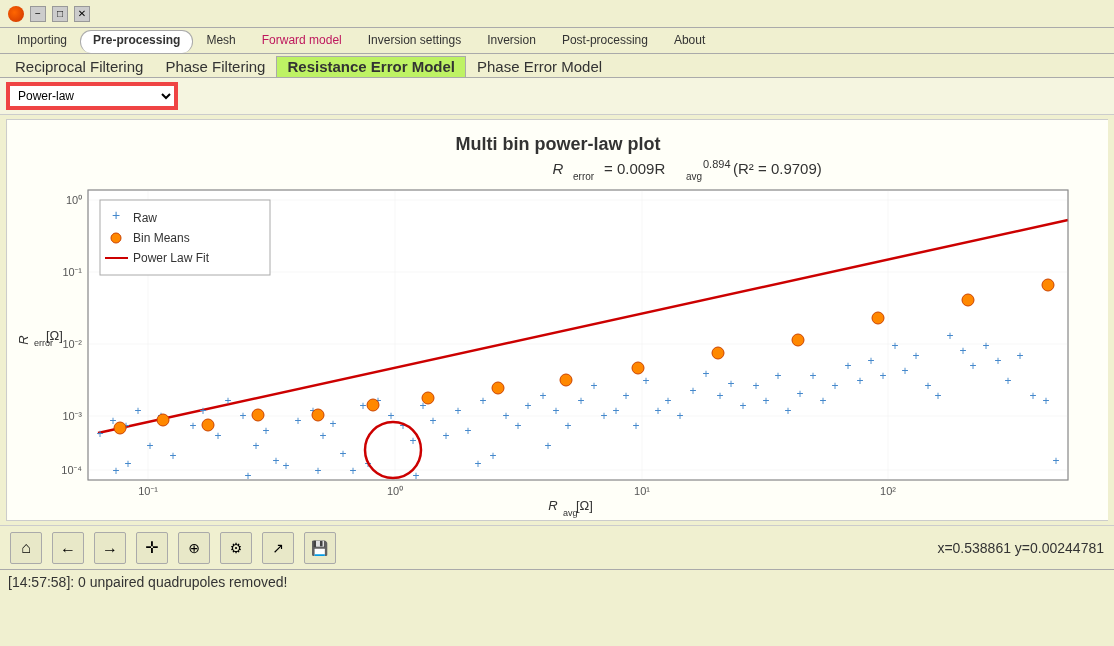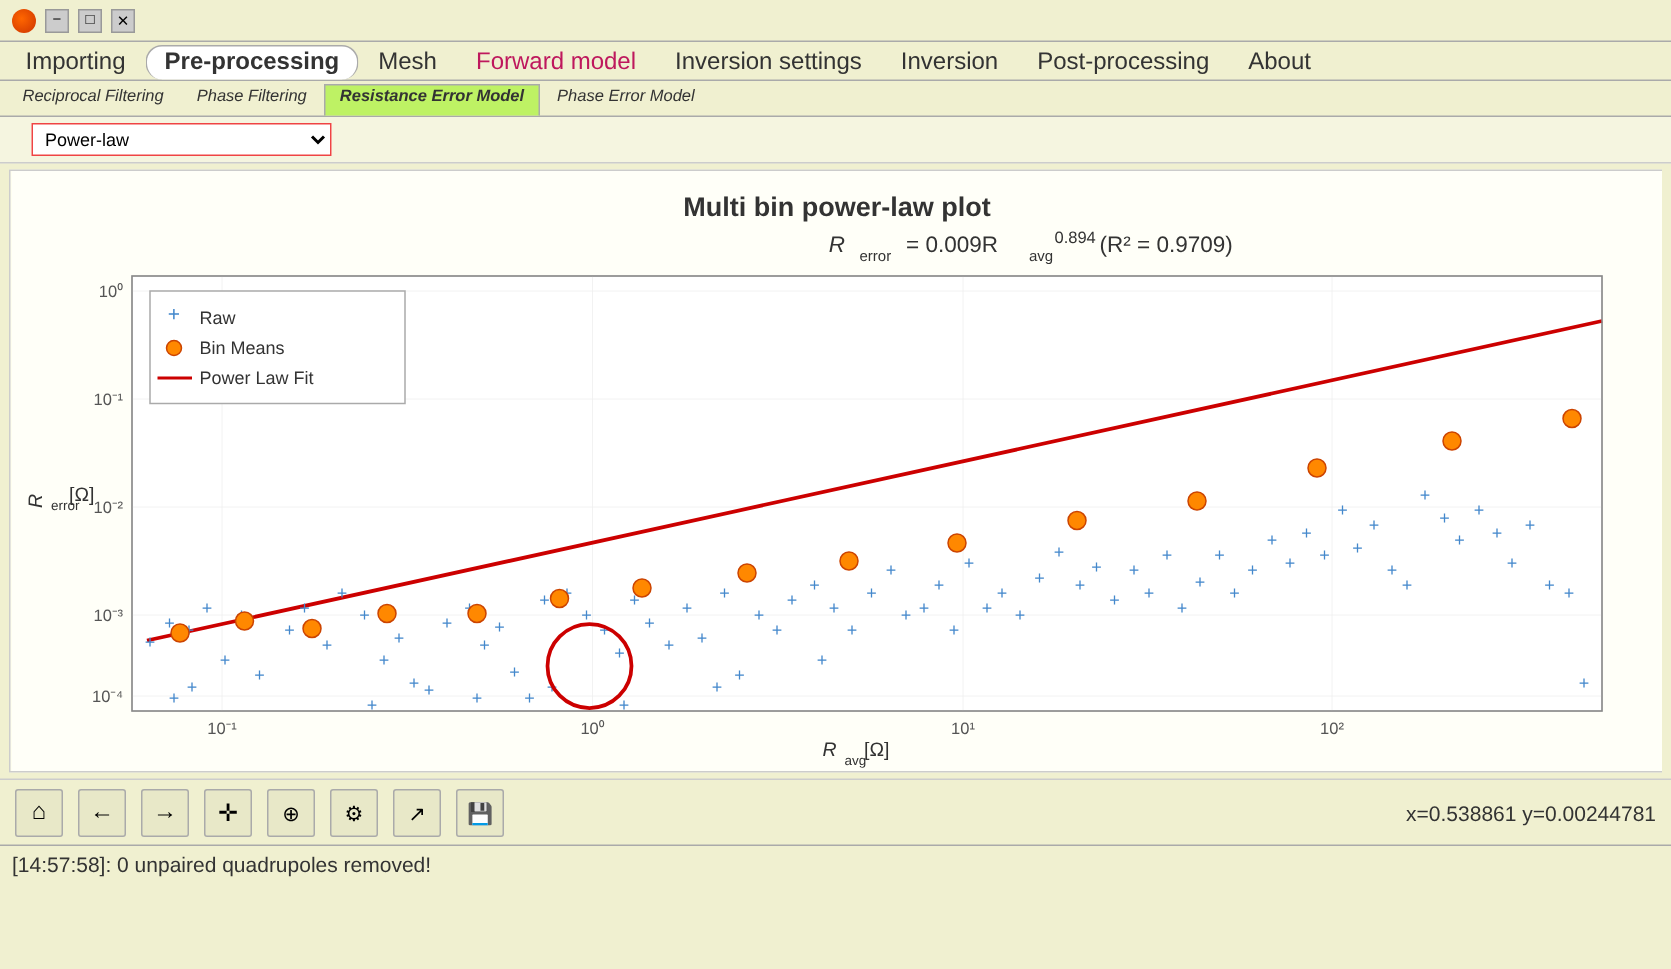--- a/index.html
+++ b/index.html
@@ -49,21 +49,21 @@
     
     .menu-tabs {
       background: #f0f0d0;
       border-bottom: 1px solid #aaa;
       display: flex;
       padding: 2px 4px 0;
       height: 26px;
     }
     .menu-tab {
       padding: 2px 12px;
-      font-size: 16px;
+      font-size: 12px;
       cursor: pointer;
       border: 1px solid transparent;
       border-bottom: none;
       background: transparent;
       color: #333;
     }
     .menu-tab.active {
       background: #fff;
       border-color: #aaa;
       border-bottom-color: #fff;
@@ -74,46 +74,44 @@
     
     .sub-tabs {
       background: #f0f0d0;
       border-bottom: 1px solid #aaa;
       display: flex;
       padding: 2px 4px 0;
       height: 24px;
     }
     .sub-tab {
       padding: 1px 10px;
-      font-size: 11px;
+      font-size: 15px;
       cursor: pointer;
       border: 1px solid transparent;
       border-bottom: none;
       color: #333;
-      font-style: italic;
     }
     .sub-tab.active {
       background: #bef264;
       border-color: #aaa;
       font-weight: bold;
     }
 
     
     .dropdown-row {
       padding: 4px 6px;
       background: #f5f5e0;
       border-bottom: 1px solid #ccc;
     }
     .dropdown-select {
-      width: 200px;
+      width: 172px;
       padding: 2px 4px;
       font-size: 12px;
-      border: 1px solid #ef4444;
+      border: 4px solid #ef4444;
       background: white;
-      margin-left: 15px;
     }
 
     
     .plot-container {
       background: #fffff0;
       margin: 4px 6px;
       border: 1px solid #ccc;
       flex: 1;
       position: relative;
     }

